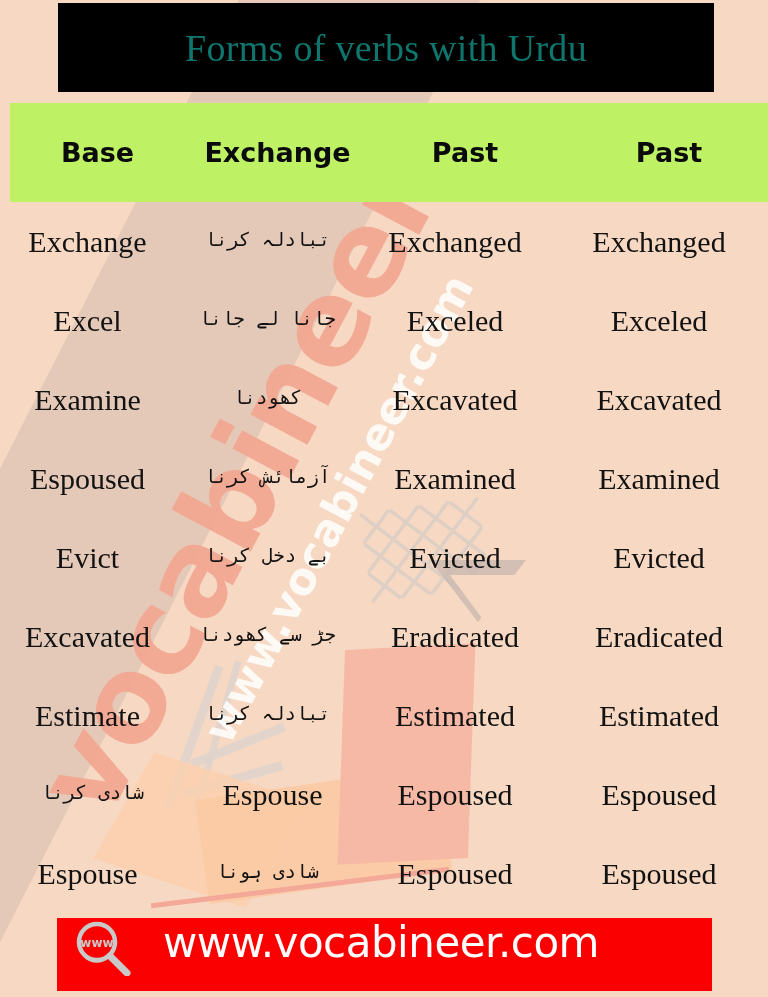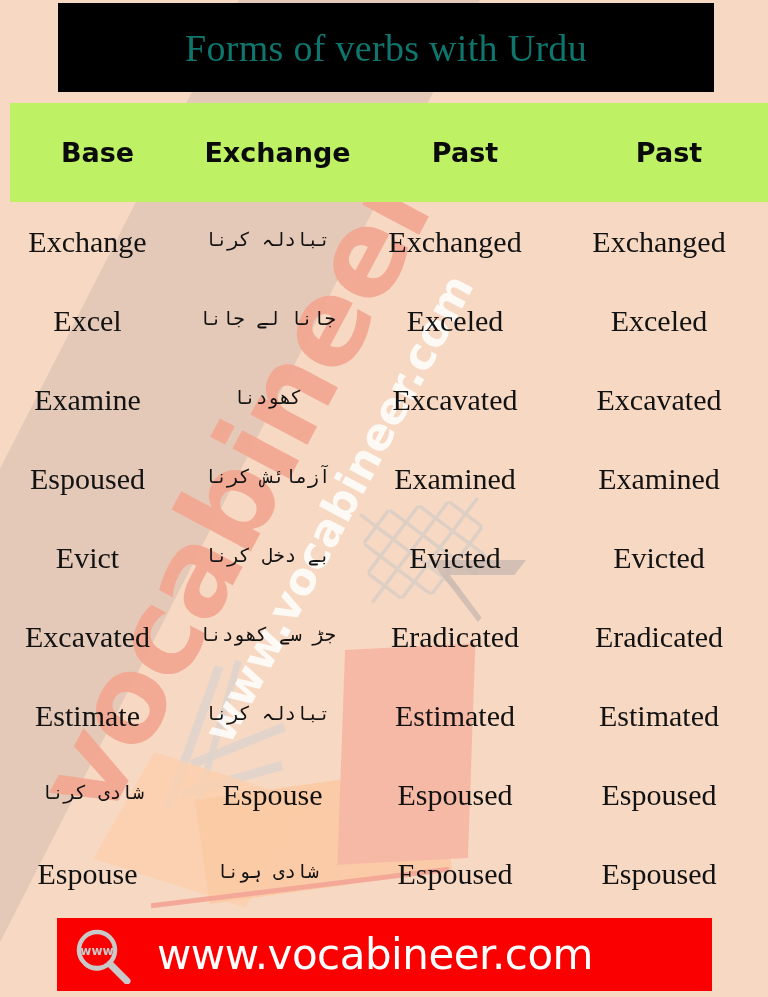--- a/index.html
+++ b/index.html
@@ -196,21 +196,22 @@
   .c2 { width:190px; }
   .c3 { width:218px; }
 
   
   #footer-banner {
     position:absolute;
     left:57px; top:918px;
     width:655px; height:73px;
     background:#fb0000;
     display:flex;
-    align-items:center;
+    align-items:flex-start;
+    gap:6px;
   }
   #mag-icon {
     position:relative;
     width:62px; height:58px;
     margin-left:14px;
     flex:none;
   }
   #footer-url {
     font-family:"DejaVu Sans", sans-serif;
     font-size:42px;

